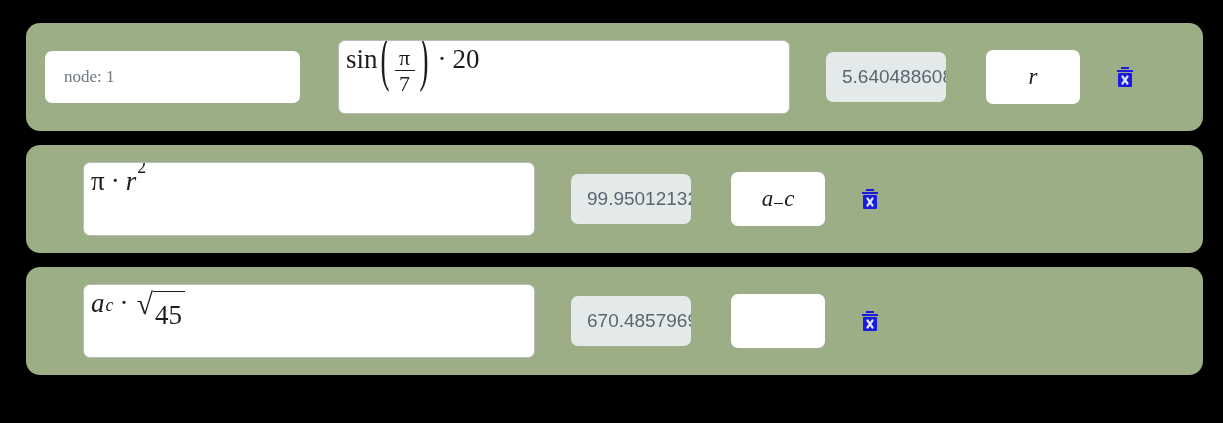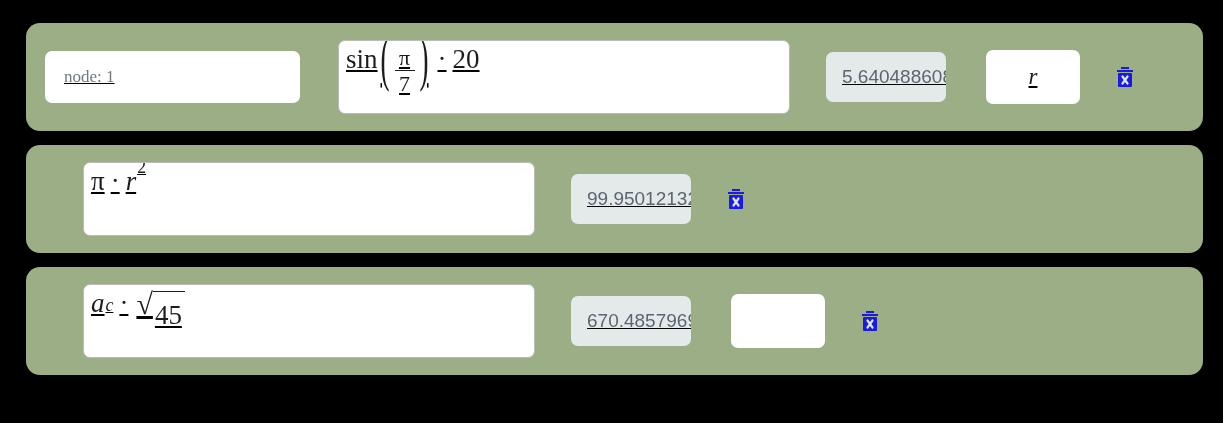--- a/index.html
+++ b/index.html
@@ -16,21 +16,20 @@
 
   .app {
     width: 1223px;
     height: 423px;
     background: #000000;
     display: flex;
     flex-direction: column;
     justify-content: flex-start;
     padding-top: 23px;
     box-sizing: border-box;
-    text-decoration: underline;
   }
 
   .node-row {
     background: #9bae85;
     border-radius: 14px;
     height: 108px;
     margin: 0 20px 14px 26px;
     display: flex;
     align-items: center;
     box-sizing: border-box;
@@ -242,20 +241,25 @@
         <span class="op">·</span>
         <span class="mathit">r</span>
         <span class="sup">2</span>
       </span>
     </div>
 
     <div class="value-field">
       <span class="value-text">99.95012132</span>
     </div>
 
+    <div class="var-field">
+      <span class="var-text">
+        <span>a</span><span class="underscore"></span><span>c</span>
+      </span>
+    </div>
 
     <div class="delete-button">
       <svg width="24" height="24" viewBox="0 0 24 24">
         <rect x="8" y="2" width="8" height="2" fill="#1a1ae0"></rect>
         <rect x="4" y="5" width="16" height="2" fill="#1a1ae0"></rect>
         <rect x="5" y="8" width="14" height="14" rx="1" fill="#1a1ae0"></rect>
         <path d="M9.5 11.5 L14.5 18.5 M14.5 11.5 L9.5 18.5" stroke="#dfe6f5" stroke-width="2.2" stroke-linecap="round"></path>
       </svg>
     </div>
   </div>

